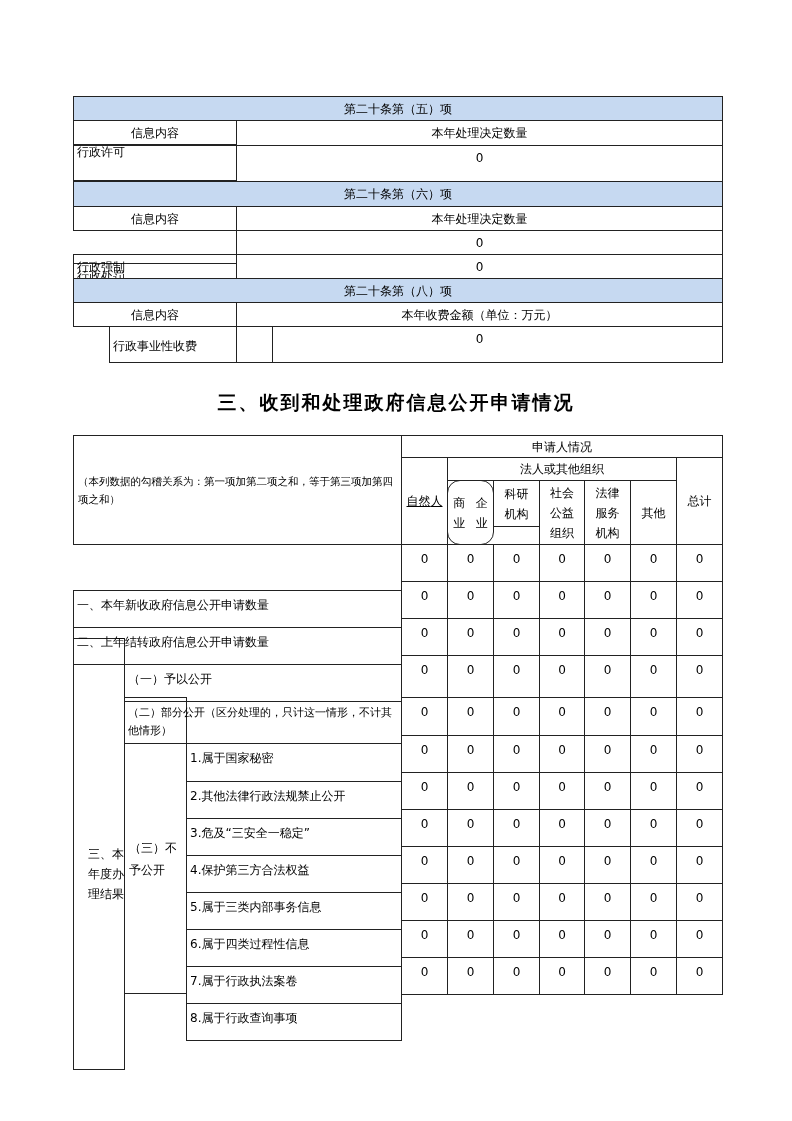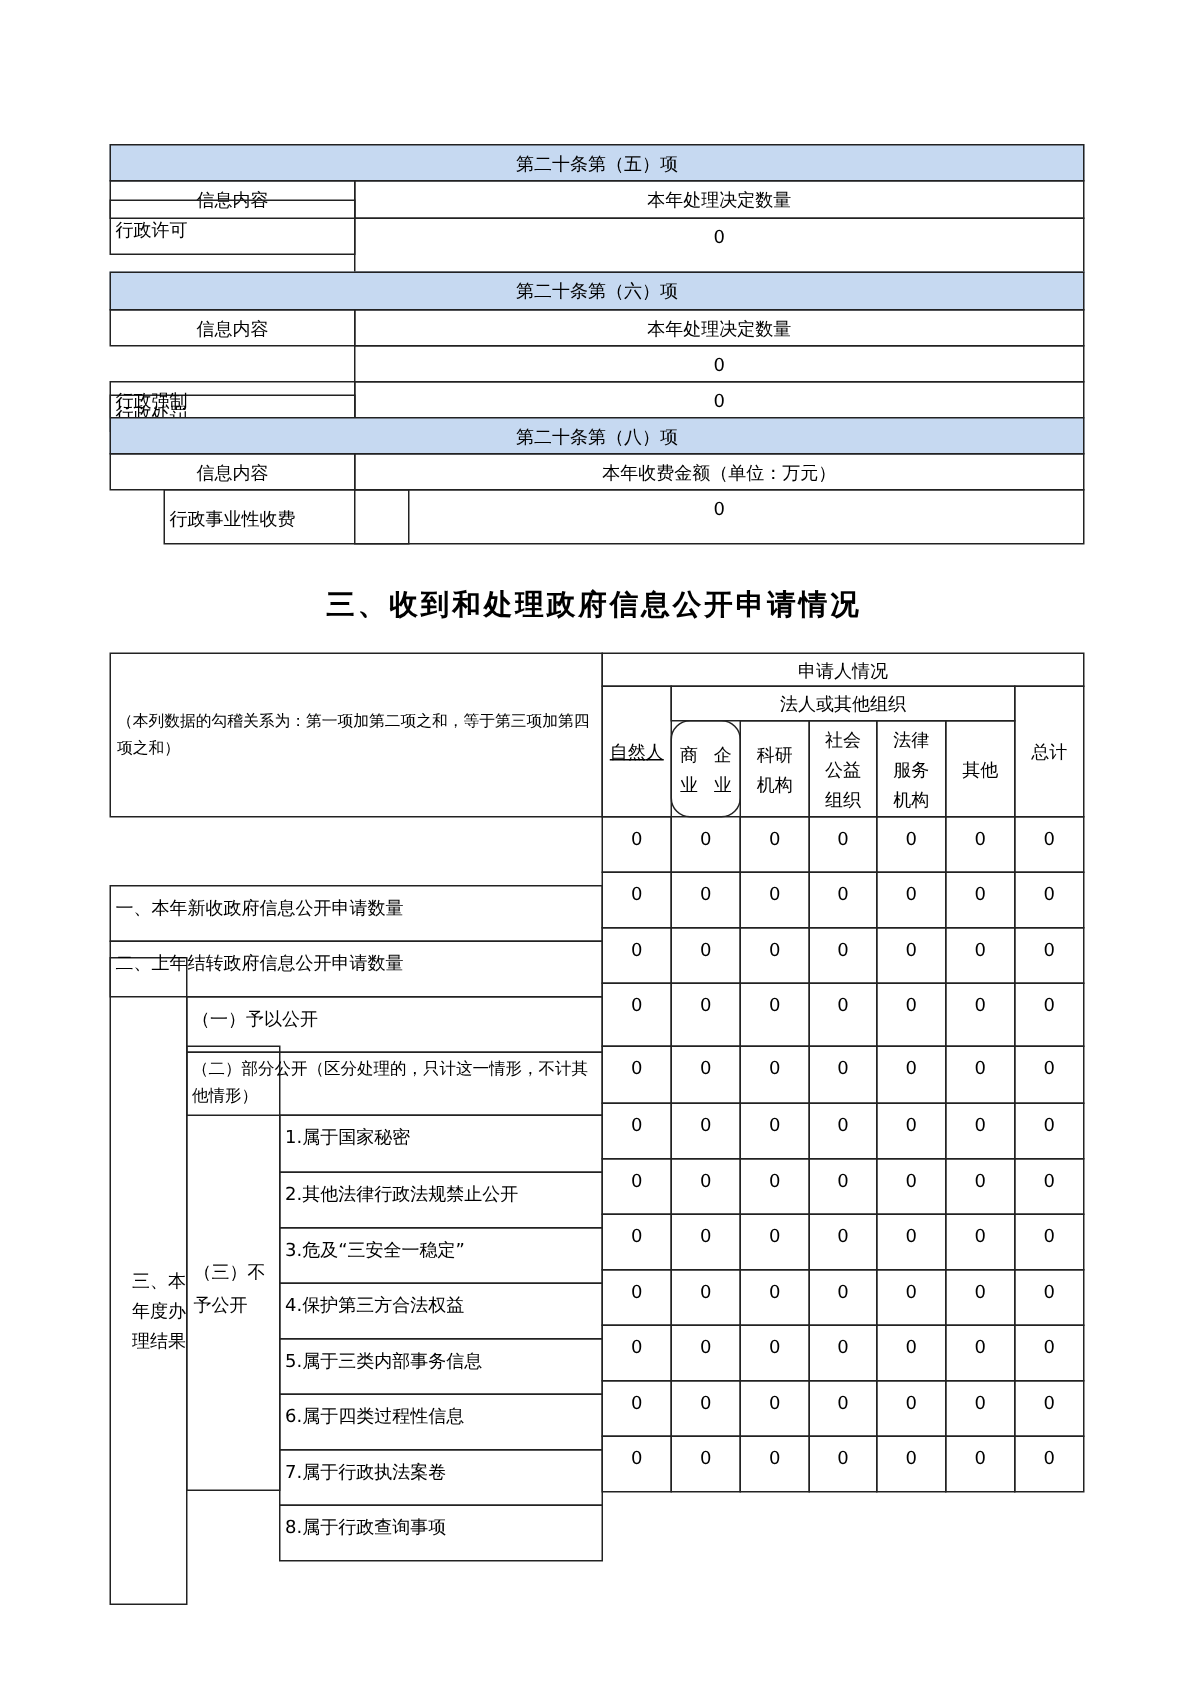--- a/index.html
+++ b/index.html
@@ -20,21 +20,21 @@
   .vtext { text-align:center; }
   .num { font-size:12px; }
 </style>
 </head>
 <body>
 
 <div id="top-table">
     <div class="cell hdr" style="left:73px;top:96px;width:650px;height:25px;">第二十条第（五）项</div>
     <div class="cell ctr" style="left:73px;top:120px;width:164px;height:26px;">信息内容</div>
     <div class="cell ctr" style="left:236px;top:120px;width:487px;height:26px;">本年处理决定数量</div>
-    <div class="cell lft" style="left:73px;top:133px;width:164px;height:37px;align-items:flex-end;padding-bottom:8px;">行政许可</div>
+    <div class="cell lft" style="left:73px;top:144px;width:164px;height:37px;align-items:flex-end;padding-bottom:20px;">行政许可</div>
     <div class="cell top-ctr" style="left:236px;top:145px;width:487px;height:37px;">0</div>
     <div class="cell hdr" style="left:73px;top:181px;width:650px;height:26px;">第二十条第（六）项</div>
     <div class="cell ctr" style="left:73px;top:206px;width:164px;height:25px;">信息内容</div>
     <div class="cell ctr" style="left:236px;top:206px;width:487px;height:25px;">本年处理决定数量</div>
     <div class="cell lft" style="left:73px;top:230px;width:164px;height:25px;margin-top:33px;">行政处罚</div>
     <div class="cell ctr" style="left:236px;top:230px;width:487px;height:25px;">0</div>
     <div class="cell lft" style="left:73px;top:254px;width:164px;height:25px;">行政强制</div>
     <div class="cell ctr" style="left:236px;top:254px;width:487px;height:25px;">0</div>
     <div class="cell hdr" style="left:73px;top:278px;width:650px;height:25px;">第二十条第（八）项</div>
     <div class="cell ctr" style="left:73px;top:302px;width:164px;height:25px;">信息内容</div>
@@ -51,21 +51,21 @@
   <div class="cell ctr" style="left:401px;top:435px;width:322px;height:23px;">申请人情况</div>
   <div class="cell ctr vtext" style="left:401px;top:457px;width:47px;height:88px;flex-direction:row;text-decoration:underline;">
       <div style="line-height: 20px;">自然</div>
       <div style="line-height: 20px;">人</div>
     </div>
   <div class="cell ctr" style="left:447px;top:457px;width:230px;height:24px;">法人或其他组织</div>
   <div class="cell ctr vtext" style="left:447px;top:480px;width:47px;height:65px;flex-direction:row;border-radius:13px;">
       <div style="line-height: 20px;">商业</div>
       <div style="line-height: 20px;">企业</div>
     </div>
-  <div class="cell ctr vtext" style="left:493px;top:480px;width:47px;height:65px;flex-direction:column;">
+  <div class="cell ctr vtext" style="left:493px;top:480px;width:47px;height:47px;flex-direction:column;">
       <div style="line-height: 20px;">科研</div>
       <div style="line-height: 20px;">机构</div>
     </div>
   <div class="cell ctr vtext" style="left:539px;top:480px;width:46px;height:65px;flex-direction:column;">
       <div style="line-height: 20px;">社会</div>
       <div style="line-height: 20px;">公益</div>
       <div style="line-height: 20px;">组织</div>
     </div>
   <div class="cell ctr vtext" style="left:584px;top:480px;width:47px;height:65px;flex-direction:column;">
       <div style="line-height: 20px;">法律</div>

